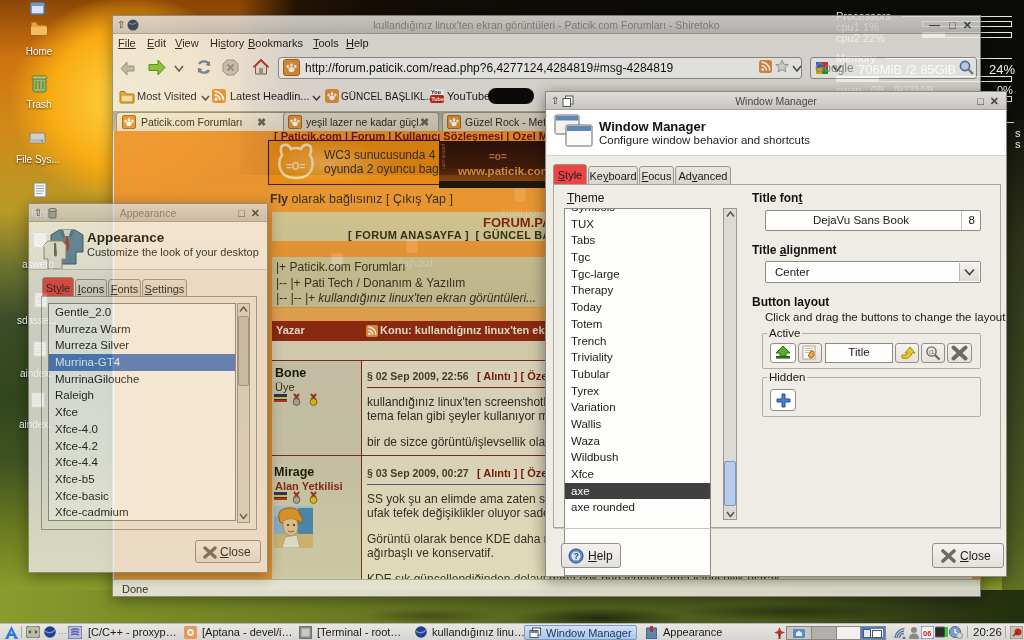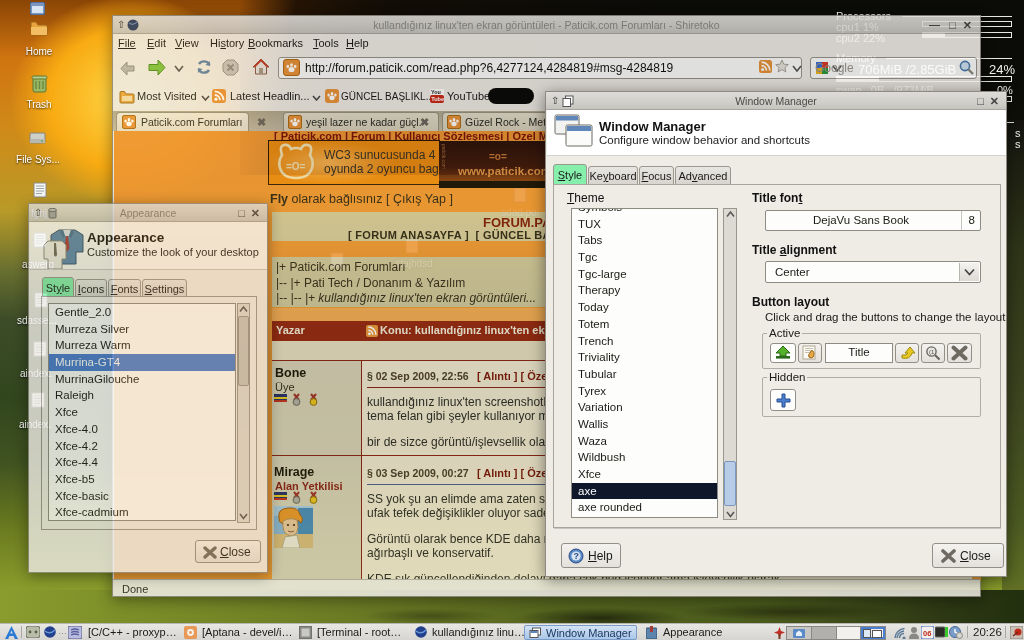--- a/index.html
+++ b/index.html
@@ -52,21 +52,21 @@
   .tab.on { background:linear-gradient(180deg,#f0ebdd 0%,#e6e0d0 100%); }
   .tab .tx { position:absolute; top:3px; white-space:nowrap; overflow:hidden; }
   .tclose { position:absolute; top:3px; color:#6b675f; font-weight:bold; font-size:11px; }
   #content { position:absolute; left:1px; top:115px; width:867px; height:450px; background:#ee9634; overflow:hidden; }
   #status { position:absolute; left:0; bottom:0; width:100%; height:17px; background:#eeebe4; border-top:1px solid #b2afa8; font-size:11px; color:#2a2a26; }
   
   .f { position:absolute; font-size:12px; }
   
   .gbtn { position:absolute; background:linear-gradient(180deg,#f4f2ef 0%,#e4e1dc 100%); border:1px solid #928f89; border-radius:3px; font-size:12px; color:#1a1a1a; }
   .tabrow .dtab { position:absolute; background:linear-gradient(180deg,#e8e6e2 0%,#d8d5d0 100%); border:1px solid #9a978f; border-radius:3px 3px 0 0; font-size:11px; color:#1a1a1a; text-align:center; white-space:nowrap; }
-  .tabrow .dtab.on { background:#86efac; }
+  .tabrow .dtab.on { background:#ef4444; }
   u { text-decoration:underline; }
 </style>
 </head>
 <body>
 <div class="abs" id="bg"></div>
 <div class="abs" id="bgdark"></div>
 <div class="abs" id="bgdark2"></div>
 <div class="abs" id="bgright"></div>
 <div class="abs" id="bgbottom"></div>
 
@@ -271,21 +271,21 @@
     <svg style="position:absolute;left:317px;top:4px;" width="14" height="14">
         <rect x="0" y="0" width="14" height="6" fill="#fff"></rect>
         <text x="1" y="5.4" font-size="5.4" font-weight="bold" fill="#222">You</text>
         <rect x="0" y="6" width="14" height="8" rx="2" fill="#cc2a1a"></rect>
         <text x="1.2" y="12.4" font-size="5.6" font-weight="bold" fill="#fff">Tube</text>
       </svg>
     <span style="position:absolute;left:334px;top:5px;">YouTube -</span>
     <div style="position:absolute;left:375px;top:3px;width:46px;height:16px;background:#0a0a0a;border-radius:8px;"></div>
   </div>
   <div id="tabstrip">
-    <div class="tab on" style="left:3px;width:133px;">
+    <div class="tab on" style="left:3px;width:180px;">
       <div style="position:absolute;left:5px;top:2px;width:14px;height:14px;background:#e8933a;border:1px solid #a86a1a;border-radius:2px;"></div>
       <svg style="position:absolute;left:7px;top:4px;" width="10" height="10">
           <g fill="#fff">
             <ellipse cx="5" cy="6.8" rx="2.7" ry="2.4"></ellipse>
             <ellipse cx="1.6" cy="4" rx="1.2" ry="1.5"></ellipse>
             <ellipse cx="5" cy="2.7" rx="1.3" ry="1.6"></ellipse>
             <ellipse cx="8.4" cy="4" rx="1.2" ry="1.5"></ellipse>
           </g>
         </svg>
       <div class="tx" style="left:24px;width:112px;">Paticik.com Forumları</div>
@@ -442,22 +442,22 @@
   <div style="position:absolute;left:58px;top:42px;font-size:11px;color:#222;">Customize the look of your desktop</div>
   <div class="tabrow">
     <div class="dtab on" style="left:13px;top:73px;width:32px;height:20px;line-height:20px;">St<u>y</u>le</div>
     <div class="dtab" style="left:46px;top:75px;width:32px;height:18px;line-height:18px;"><u>I</u>cons</div>
     <div class="dtab" style="left:79px;top:75px;width:33px;height:18px;line-height:18px;"><u>F</u>onts</div>
     <div class="dtab" style="left:113px;top:75px;width:45px;height:18px;line-height:18px;"><u>S</u>ettings</div>
   </div>
   <div style="position:absolute;left:12px;top:92px;width:216px;height:234px;border:1px solid #9a978f;background:#efede8;"></div>
   <div style="position:absolute;left:19px;top:99px;width:188px;height:218px;background:#fdfdfb;border:1px solid #8e8b83;font-size:11.5px;color:#1a1a16;">
     <div style="padding:2px 0 0 6px;height:16.7px;">Gentle_2.0</div>
+    <div style="padding:2px 0 0 6px;height:16.7px;">Murreza Warm</div>
     <div style="padding:2px 0 0 6px;height:16.7px;">Murreza Silver</div>
-    <div style="padding:2px 0 0 6px;height:16.7px;">Murreza Warm</div>
     <div style="padding:2px 0 0 6px;height:16.7px;background:#4a7ed0;color:#fff;">Murrina-GT4</div>
     <div style="padding:2px 0 0 6px;height:16.7px;">MurrinaGilouche</div>
     <div style="padding:2px 0 0 6px;height:16.7px;">Raleigh</div>
     <div style="padding:2px 0 0 6px;height:16.7px;">Xfce</div>
     <div style="padding:2px 0 0 6px;height:16.7px;">Xfce-4.0</div>
     <div style="padding:2px 0 0 6px;height:16.7px;">Xfce-4.2</div>
     <div style="padding:2px 0 0 6px;height:16.7px;">Xfce-4.4</div>
     <div style="padding:2px 0 0 6px;height:16.7px;">Xfce-b5</div>
     <div style="padding:2px 0 0 6px;height:16.7px;">Xfce-basic</div>
     <div style="padding:2px 0 0 6px;height:16.7px;">Xfce-cadmium</div>
@@ -499,40 +499,40 @@
   <div style="position:absolute;left:53px;top:27px;font-size:13px;font-weight:bold;color:#111;">Window Manager</div>
   <div style="position:absolute;left:53px;top:42px;font-size:11.5px;color:#222;">Configure window behavior and shortcuts</div>
   <div class="tabrow">
     <div class="dtab on" style="left:7px;top:72px;width:34px;height:21px;line-height:21px;"><u>S</u>tyle</div>
     <div class="dtab" style="left:42px;top:74px;width:50px;height:19px;line-height:19px;">Ke<u>y</u>board</div>
     <div class="dtab" style="left:93px;top:74px;width:35px;height:19px;line-height:19px;"><u>F</u>ocus</div>
     <div class="dtab" style="left:129px;top:74px;width:56px;height:19px;line-height:19px;">Ad<u>v</u>anced</div>
   </div>
   <div style="position:absolute;left:7px;top:92px;width:448px;height:344px;border:1px solid #a8a59e;"></div>
   <div style="position:absolute;left:21px;top:99px;font-size:12px;font-weight:normal;color:#111;"><u>T</u>heme</div>
-  <div style="position:absolute;left:25px;top:116px;width:147px;height:310px;background:#fdfdfb;border:1px solid #8e8b83;overflow:hidden;font-size:11.5px;color:#1a1a16;">
+  <div style="position:absolute;left:18px;top:116px;width:147px;height:368px;background:#fdfdfb;border:1px solid #8e8b83;overflow:hidden;font-size:11.5px;color:#1a1a16;">
     <div style="position:absolute;left:0;top:-10px;width:100%;">
       <div style="padding:2px 0 0 6px;height:16.7px;">Symbols</div>
       <div style="padding:2px 0 0 6px;height:16.7px;">TUX</div>
       <div style="padding:2px 0 0 6px;height:16.7px;">Tabs</div>
       <div style="padding:2px 0 0 6px;height:16.7px;">Tgc</div>
       <div style="padding:2px 0 0 6px;height:16.7px;">Tgc-large</div>
       <div style="padding:2px 16px 0 6px;height:16.7px;">Therapy</div>
       <div style="padding:2px 0 0 6px;height:16.7px;">Today</div>
       <div style="padding:2px 0 0 6px;height:16.7px;">Totem</div>
       <div style="padding:2px 0 0 6px;height:16.7px;">Trench</div>
       <div style="padding:2px 0 0 6px;height:16.7px;">Triviality</div>
       <div style="padding:2px 0 0 6px;height:16.7px;">Tubular</div>
       <div style="padding:2px 0 0 6px;height:16.7px;">Tyrex</div>
       <div style="padding:2px 0 0 6px;height:16.7px;">Variation</div>
       <div style="padding:2px 0 0 6px;height:16.7px;">Wallis</div>
       <div style="padding:2px 0 0 6px;height:16.7px;">Waza</div>
       <div style="padding:2px 0 0 6px;height:16.7px;">Wildbush</div>
       <div style="padding:2px 0 0 6px;height:16.7px;">Xfce</div>
-      <div style="padding:2px 0 0 6px;height:16.7px;background:#0f172a;color:#fff;">axe</div>
+      <div style="padding:2px 0 0 6px;height:16.7px;background:#404040;color:#fff;">axe</div>
       <div style="padding:2px 0 0 6px;height:16.7px;">axe rounded</div>
     </div>
   </div>
   <div style="position:absolute;left:177px;top:116px;width:14px;height:312px;background:#dddad4;border:1px solid #9a978f;"></div>
   <svg style="position:absolute;left:180px;top:119px;" width="9" height="7">
       <path d="M1 5.5 L4.5 1 L8 5.5" fill="none" stroke="#555" stroke-width="1.5"></path>
     </svg>
   <svg style="position:absolute;left:180px;top:419px;" width="9" height="7">
       <path d="M1 1 L4.5 5.5 L8 1" fill="none" stroke="#555" stroke-width="1.5"></path>
     </svg>

